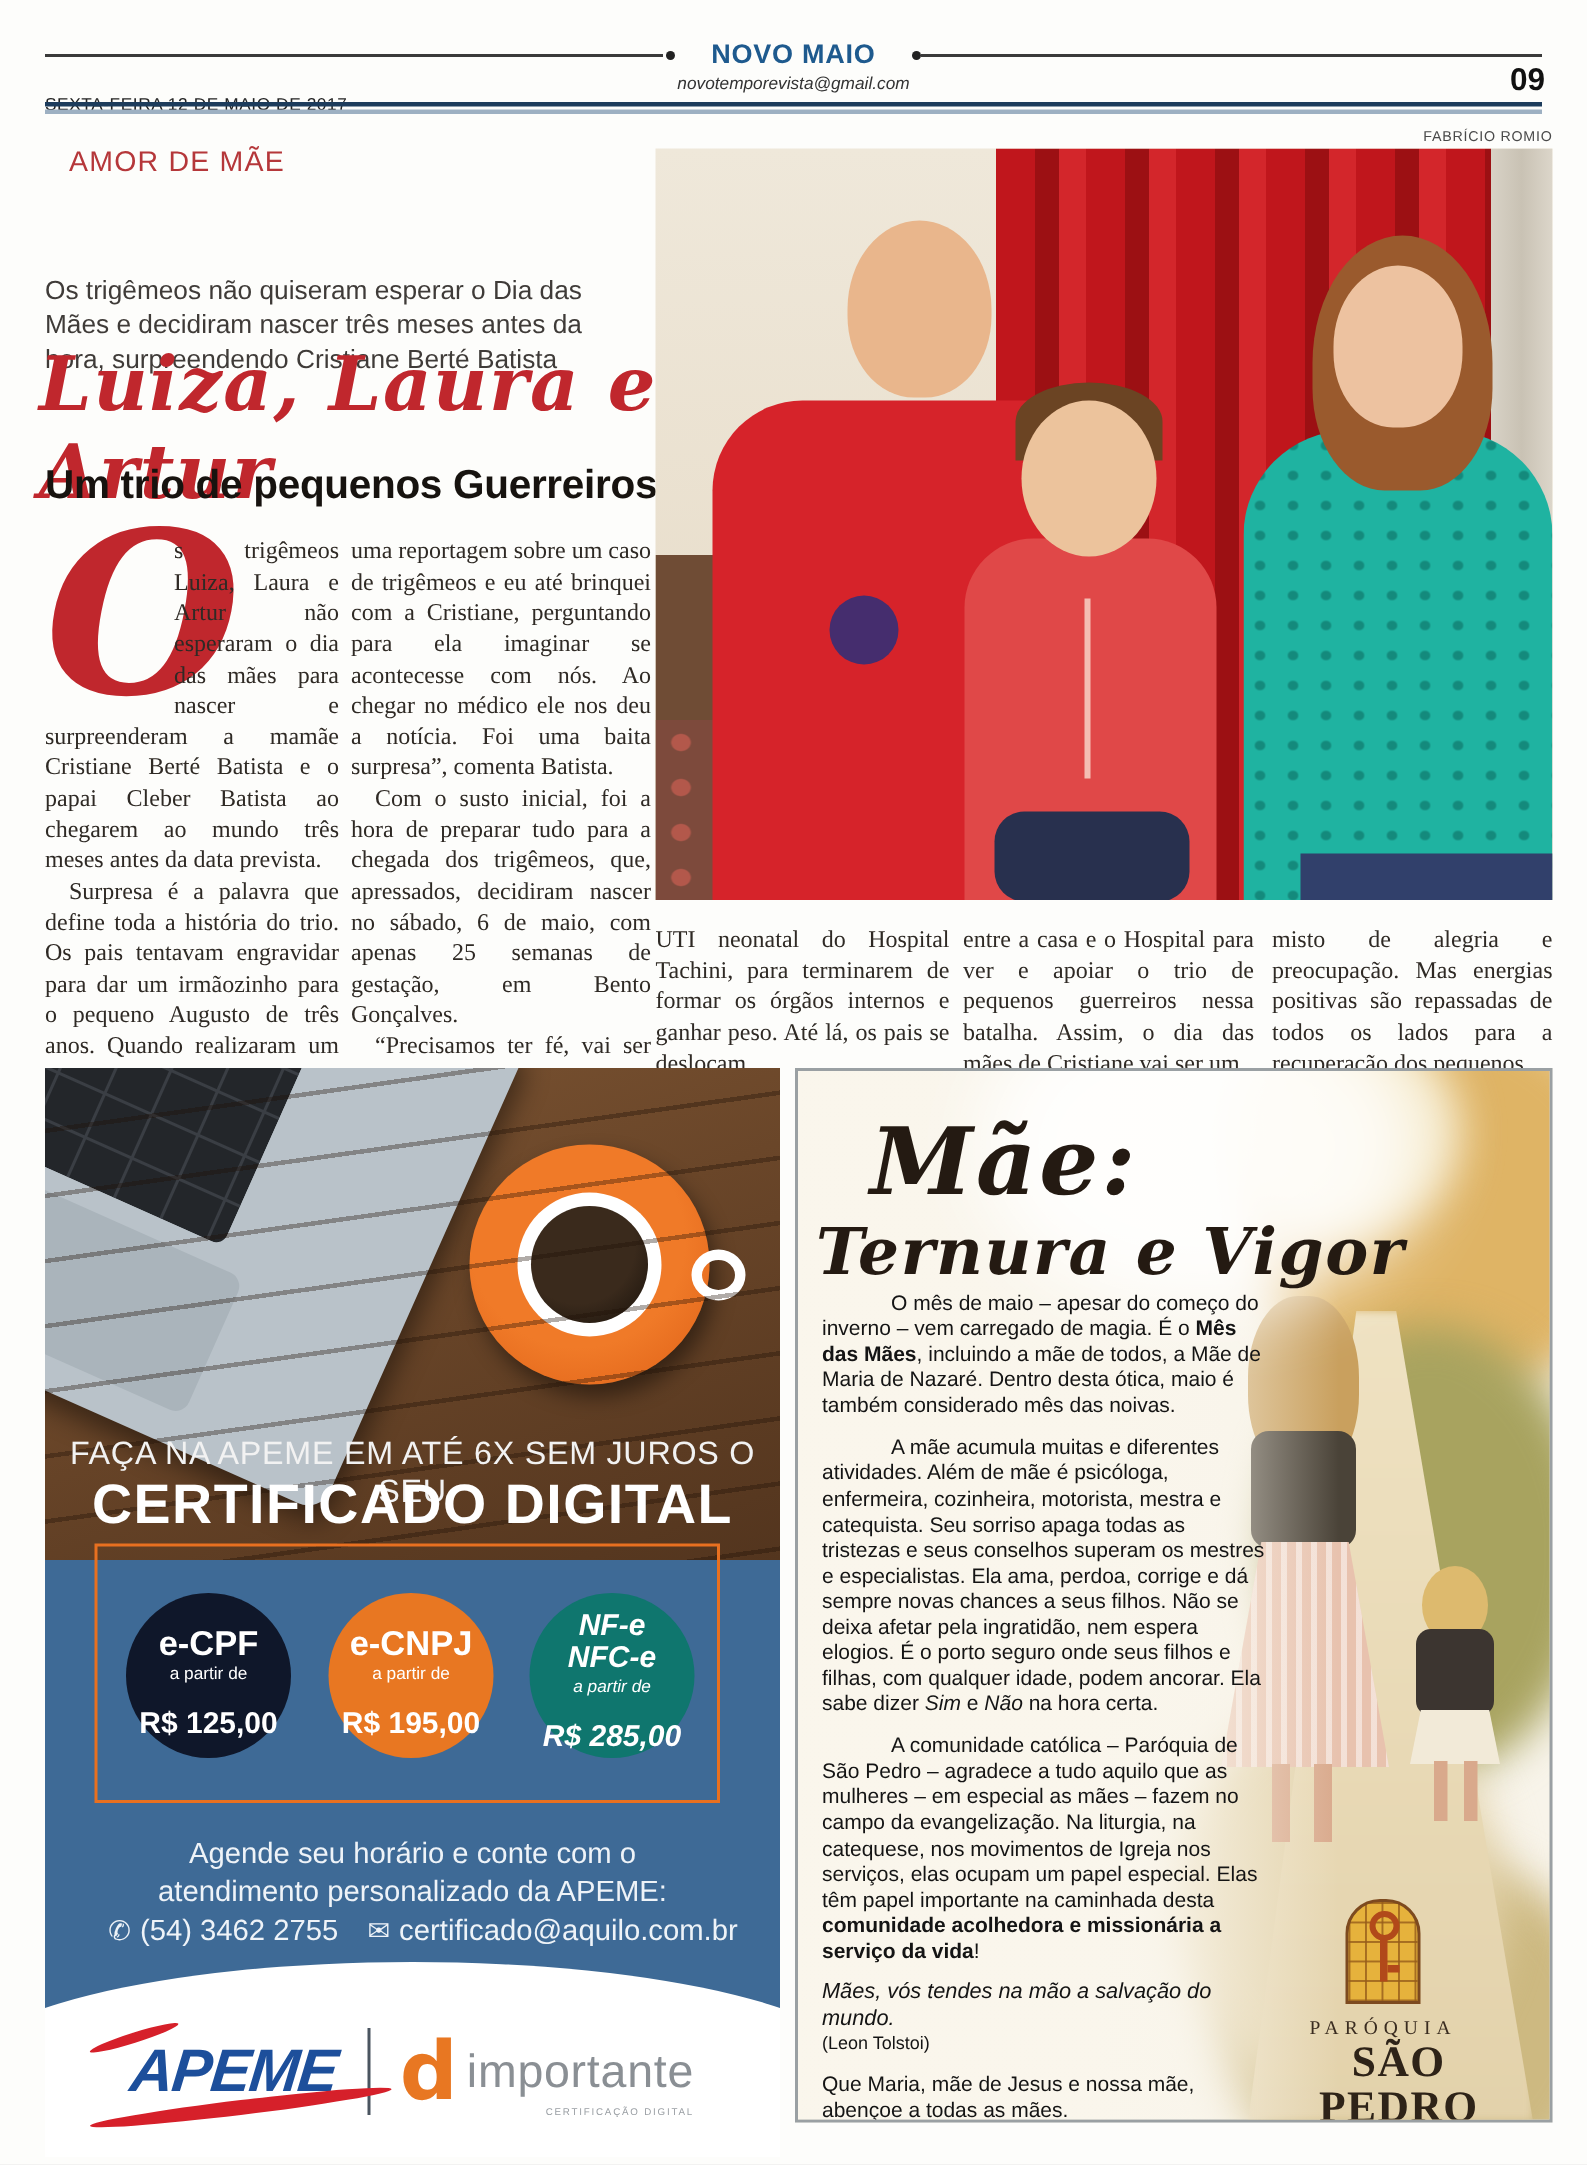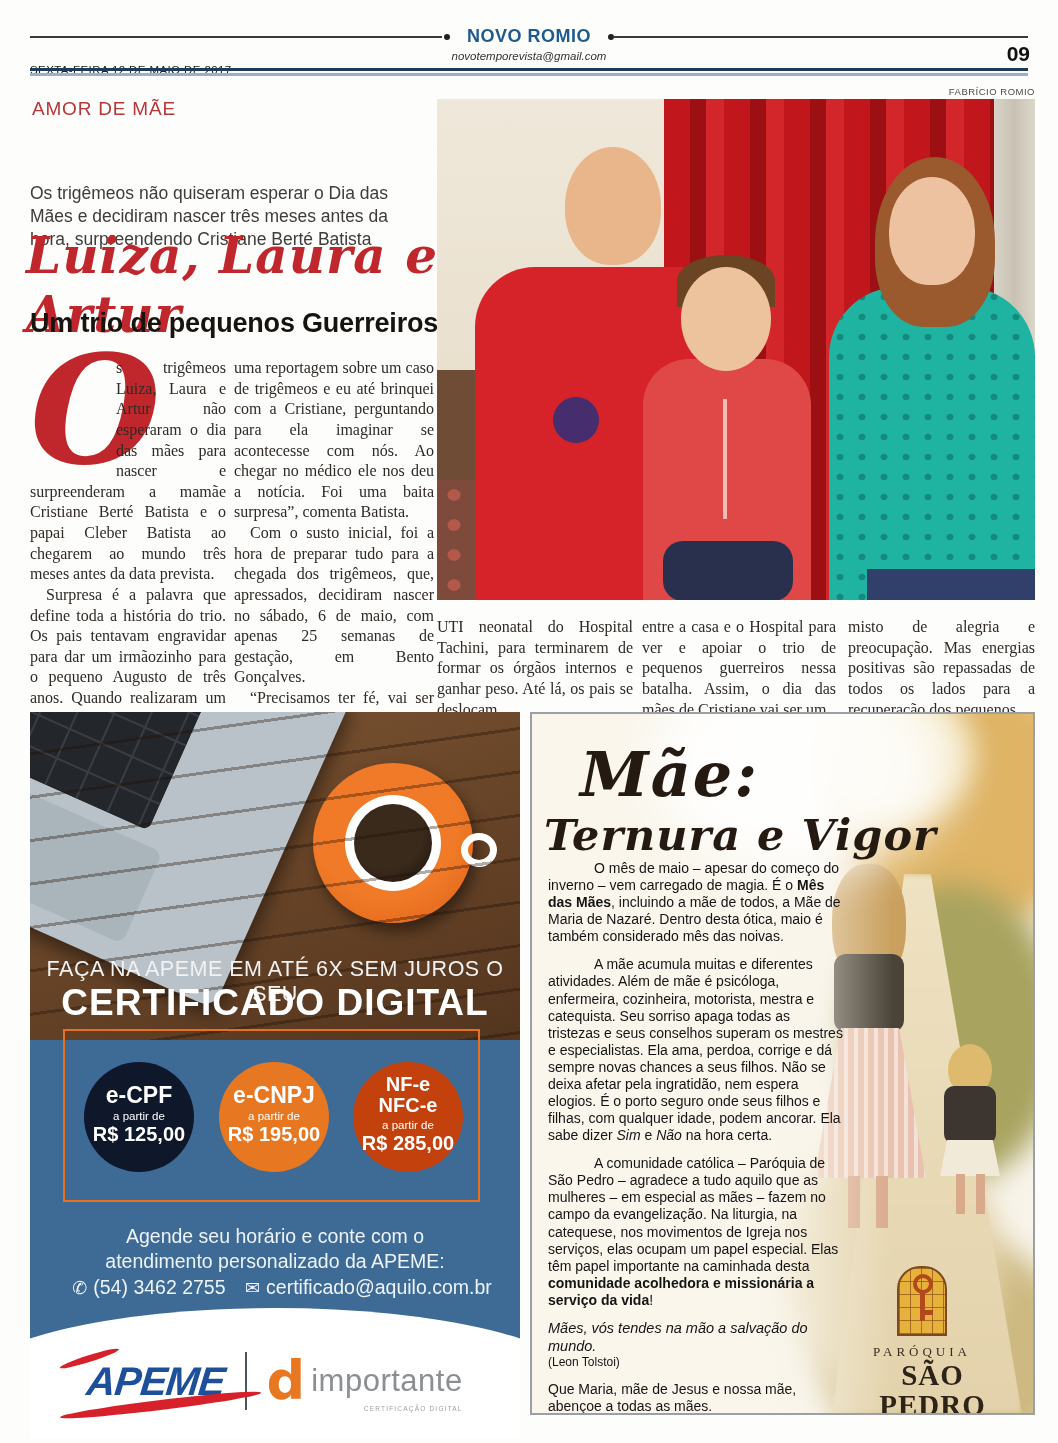--- a/index.html
+++ b/index.html
@@ -12,21 +12,21 @@
   .masthead{position:absolute;left:449px;top:26px;width:160px;text-align:center;
             color:#1e5a8e;font-weight:bold;font-size:18px;letter-spacing:.5px;}
   .mast-email{position:absolute;left:399px;top:50px;width:260px;text-align:center;
               font-style:italic;font-size:11.5px;color:#333;}
   .mast-date{position:absolute;left:30px;top:64px;font-size:11.5px;color:#222;letter-spacing:.4px;}
   .mast-page{position:absolute;right:28px;top:42px;font-size:21px;font-weight:bold;color:#111;}
   .rule-dark{position:absolute;left:30px;top:68px;width:998px;height:3px;background:#1d3c5c;}
   .rule-light{position:absolute;left:30px;top:73px;width:998px;height:3px;background:#9db0c2;}
 
   
-  .kicker{position:absolute;left:32px;top:98px;font-size:19px;font-weight:500;color:#b5373a;letter-spacing:.8px;}
+  .kicker{position:absolute;left:46px;top:98px;font-size:19px;font-weight:500;color:#b5373a;letter-spacing:.8px;}
   .lede{position:absolute;left:30px;top:142px;width:400px;font-size:17.5px;line-height:1.3;color:#3f3b38;margin-top:40px;}
   .script-title{position:absolute;left:26px;top:226px;width:430px;font-family:"DejaVu Serif",serif;
                 font-style:italic;font-weight:bold;font-size:50px;color:#c0272d;letter-spacing:1px;}
   .subtitle{position:absolute;left:30px;top:308px;font-size:27px;font-weight:bold;color:#17130f;letter-spacing:-.2px;}
   .photo-credit{position:absolute;left:835px;top:86px;width:200px;text-align:right;
                 font-size:9.5px;color:#4a4a4a;letter-spacing:.5px;}
   .serifcol{position:absolute;font-family:"Liberation Serif",serif;font-size:16px;line-height:1.29;
             color:#2f2a25;text-align:justify;}
   .serifcol p{margin:0;}
   .serifcol p.ind{text-indent:16px;}
@@ -77,24 +77,24 @@
   .cup-handle{position:absolute;left:148px;top:70px;width:22px;height:20px;border:7px solid #fff;border-radius:50%;}
   .ap-head1{position:absolute;left:0;top:245px;width:100%;text-align:center;color:#f2f2f2;
             font-size:21.5px;letter-spacing:.5px;z-index:3;}
   .ap-head2{position:absolute;left:0;top:270px;width:100%;text-align:center;color:#ffffff;
             font-size:37px;font-weight:800;letter-spacing:1px;z-index:3;}
   .orange-box{position:absolute;left:33px;top:317px;width:413px;height:169px;border:2px solid #e87020;z-index:2;}
   .circle{position:absolute;width:110px;height:110px;border-radius:50%;top:31px;color:#fff;text-align:center;}
   .circle .cname{font-size:23px;font-weight:800;margin-top:22px;line-height:1;}
   .circle .cname2{font-size:20px;font-weight:800;line-height:1.05;margin-top:12px;}
   .circle .cfrom{font-size:11.5px;margin-top:3px;}
-  .circle .cprice{font-size:20px;font-weight:bold;margin-top:1px;}
+  .circle .cprice{font-size:20px;font-weight:bold;margin-top:16px;}
   .c1{left:19px;background:#0f172a;}
   .c2{left:154px;background:#e87722;}
-  .c3{left:288px;background:#c2410c;}
+  .c3{left:288px;background:#0f766e;font-style:italic;}
   .cta{position:absolute;left:0;top:512px;width:100%;text-align:center;color:#eef3f8;
        font-size:19.5px;line-height:1.3;font-weight:300;z-index:3;}
   .cta-row{position:absolute;left:0;top:564px;width:100%;text-align:center;color:#eef3f8;font-size:19.5px;z-index:3;}
   .cta-ico{font-family:"DejaVu Sans",sans-serif;font-size:18px;margin:0 6px 0 14px;}
   .wave{position:absolute;left:-12%;top:596px;width:124%;height:160px;background:#ffffff;
         border-radius:100% 100% 0 0 / 150px 150px 0 0;z-index:4;}
   .wave-fill{position:absolute;left:0;top:700px;width:100%;height:30px;background:#fff;z-index:4;}
   .logos{position:absolute;left:0;top:624px;width:100%;height:90px;display:flex;align-items:center;
          justify-content:center;gap:20px;z-index:5;}
   .apeme-logo{position:relative;font-style:italic;font-weight:800;font-size:40px;color:#1d4f9b;
@@ -161,21 +161,21 @@
   .parish-l2{font-family:"Liberation Serif",serif;font-size:29px;font-weight:bold;color:#2e2318;letter-spacing:1px;line-height:1.05;margin-left:21px;}
   .parish-l3{font-size:9px;letter-spacing:2px;color:#5a4632;margin-top:3px;}
 </style>
 </head>
 <body>
 
 <div class="page">
 
   <div class="mast-line" style="left:30px;width:412px;"></div>
   <div class="mast-dot" style="left:444px;"></div>
-  <div class="masthead">NOVO ROMIO</div>
+  <div class="masthead">NOVO MAIO</div>
   <div class="mast-dot" style="left:608px;"></div>
   <div class="mast-line" style="left:614px;width:414px;"></div>
   <div class="mast-email">novotemporevista@gmail.com</div>
   <div class="mast-date">SEXTA-FEIRA 12 DE MAIO DE 2017</div>
   <div class="mast-page">09</div>
   <div class="rule-dark"></div>
   <div class="rule-light"></div>
 
   <div class="kicker">AMOR DE MÃE</div>
   <div class="lede">Os trigêmeos não quiseram esperar o Dia das Mães e decidiram nascer três meses antes da hora, surpreendendo Cristiane Berté Batista</div>

